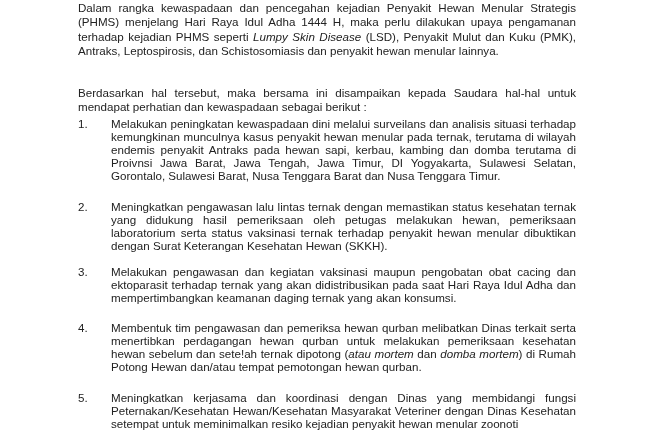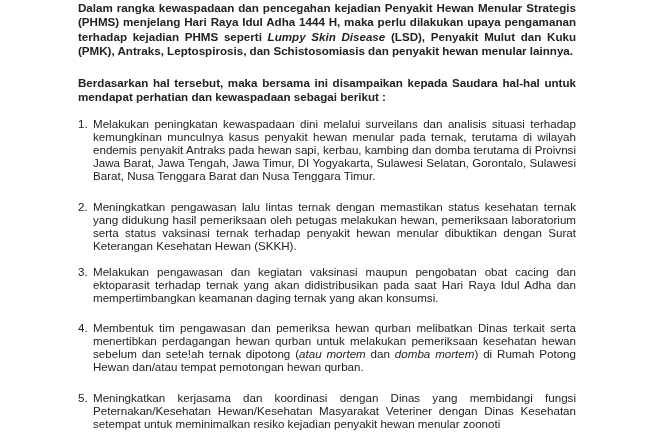--- a/index.html
+++ b/index.html
@@ -1,33 +1,33 @@
 <!DOCTYPE html>
 <html><head>
 <meta charset="utf-8">
 <style>
   html, body { margin:0; padding:0; background:#ffffff; }
   body { width:650px; height:433px; overflow:hidden; position:relative;
          font-family:"Liberation Sans", sans-serif; color:#222222; font-size:11.6px; }
   .page { position:absolute; left:78px; top:0; width:498px; }
-  .para { position:absolute; left:0; width:498px; margin:0; text-align:justify; line-height:14.4px;font-weight:bold; }
+  .para { position:absolute; left:0; width:498px; margin:0; text-align:justify; line-height:14.4px; }
   .item { position:absolute; left:0; width:498px; line-height:13.1px; }
   .num { position:absolute; left:0; top:0; width:18px; }
-  .itext { margin-left:15px; text-align:justify; text-align-last:left; }
+  .itext { margin-left:33px; text-align:justify; text-align-last:left; }
   .para { text-align-last:left; }
   i { font-style:italic; }
 </style>
 </head>
 <body>
 
 <div class="page">
 
   <p class="para" style="top:1px;"><span>Dalam rangka kewaspadaan dan pencegahan kejadian Penyakit Hewan Menular Strategis (PHMS) menjelang Hari Raya Idul Adha 1444 H, maka perlu dilakukan upaya pengamanan terhadap kejadian PHMS seperti </span><i>Lumpy Skin Disease</i><span> (LSD), Penyakit Mulut dan Kuku (PMK), Antraks, Leptospirosis, dan Schistosomiasis dan penyakit hewan menular lainnya.</span></p>
 
-  <p class="para" style="top:76px;">Berdasarkan hal tersebut, maka bersama ini disampaikan kepada Saudara hal-hal untuk mendapat perhatian dan kewaspadaan sebagai berikut :</p>
+  <p class="para" style="top:86px;">Berdasarkan hal tersebut, maka bersama ini disampaikan kepada Saudara hal-hal untuk mendapat perhatian dan kewaspadaan sebagai berikut :</p>
 
   <div class="item" style="top:117px;">
     <span class="num">1.</span>
     <div class="itext">Melakukan peningkatan kewaspadaan dini melalui surveilans dan analisis situasi terhadap kemungkinan munculnya kasus penyakit hewan menular pada ternak, terutama di wilayah endemis penyakit Antraks pada hewan sapi, kerbau, kambing dan domba terutama di Proivnsi Jawa Barat, Jawa Tengah, Jawa Timur, DI Yogyakarta, Sulawesi Selatan, Gorontalo, Sulawesi Barat, Nusa Tenggara Barat dan Nusa Tenggara Timur.</div>
   </div>
 
   <div class="item" style="top:200px;">
     <span class="num">2.</span>
     <div class="itext">Meningkatkan pengawasan lalu lintas ternak dengan memastikan status kesehatan ternak yang didukung hasil pemeriksaan oleh petugas melakukan hewan, pemeriksaan laboratorium serta status vaksinasi ternak terhadap penyakit hewan menular dibuktikan dengan Surat Keterangan Kesehatan Hewan (SKKH).</div>
   </div>

